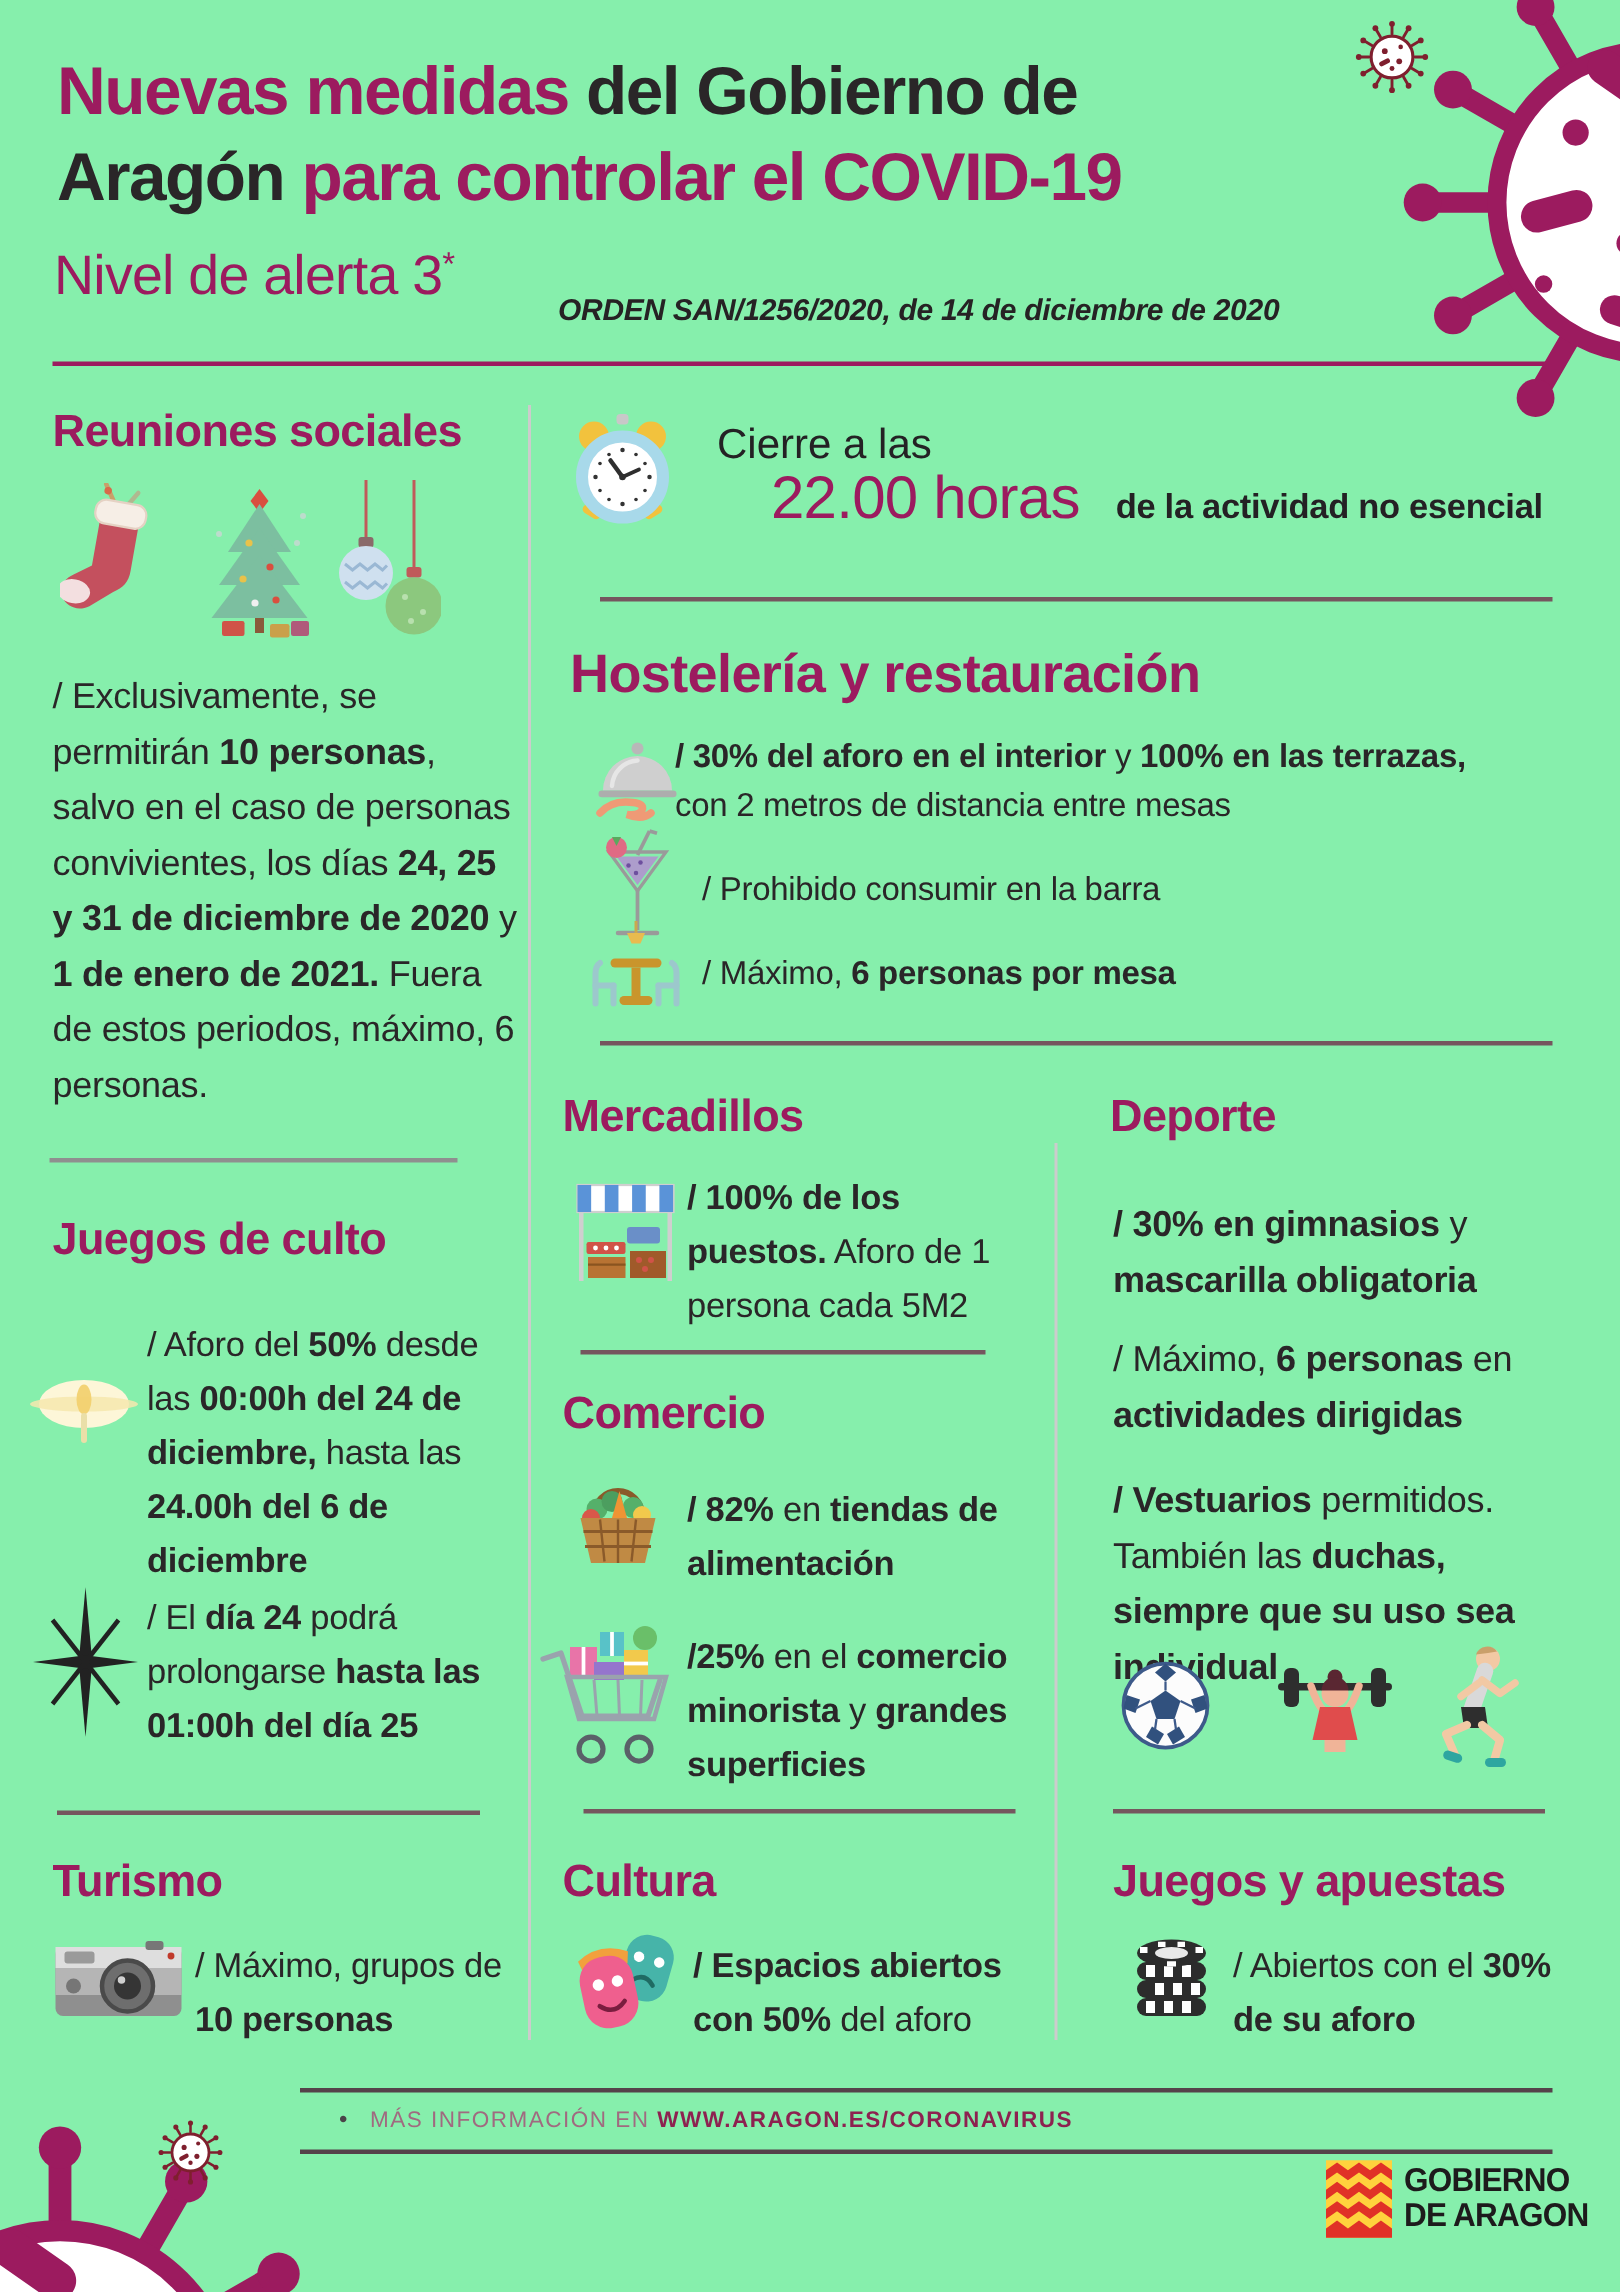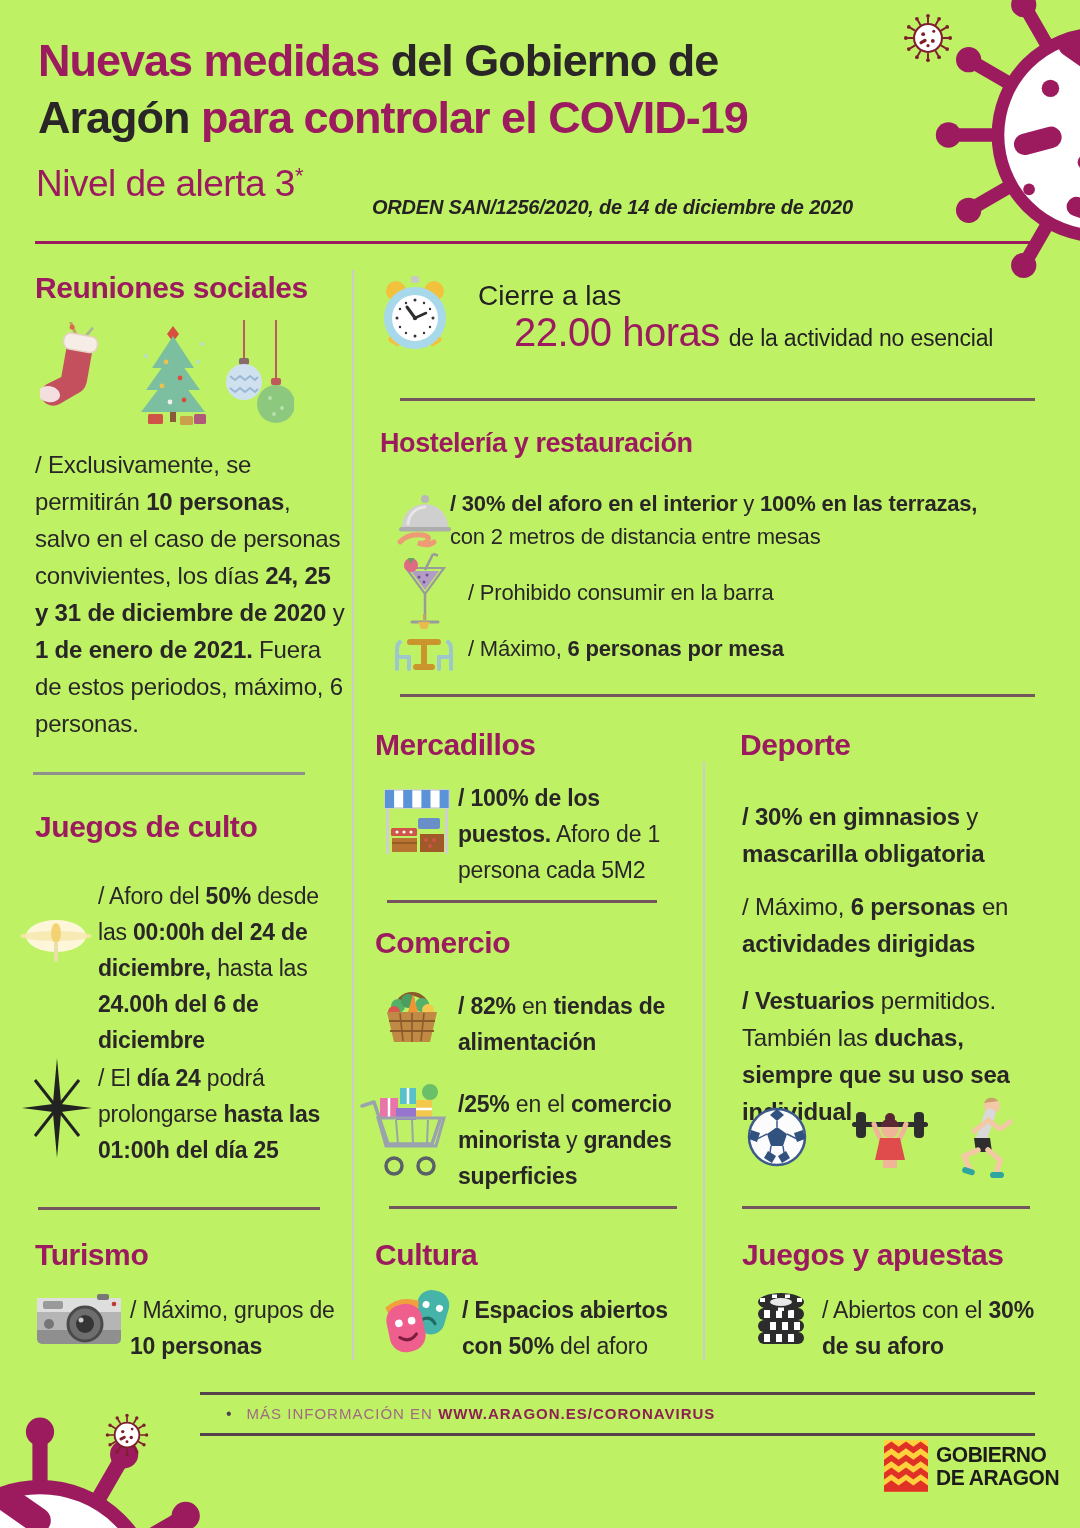--- a/index.html
+++ b/index.html
@@ -4,46 +4,46 @@
 <style>
   :root{
     --accent:#9c1b5f;
     --ink:#2a2628;
     --rule-soft:#75565e;
     --rule-gray:#8f8f8f;
     --vline:#cccccc;
     --footer-rule:#55424a;
   }
   html,body{margin:0;padding:0;background:#fff;}
-  .page{position:relative;width:1080px;height:1528px;background:#bef264;overflow:hidden;
+  .page{position:relative;width:1080px;height:1528px;background:#86efac;overflow:hidden;
         font-family:"Liberation Sans",sans-serif;color:var(--ink);}
   .abs{position:absolute;}
   b{font-weight:700;margin-top:48px;}
   
   .title{font-size:45px;line-height:57px;font-weight:700;letter-spacing:-1px;color:var(--ink);}
   .title .acc{color:var(--accent);}
   .title .plain{font-weight:600;}
   .alert{font-size:37px;font-weight:400;color:var(--accent);letter-spacing:-0.5px;}
   .alert sup{font-size:22px;}
   .order{font-size:20px;font-style:italic;font-weight:700;letter-spacing:-0.2px;color:#262224;}
   .hrule{background:var(--accent);height:3px;}
   
   .h-sec{font-size:30px;font-weight:700;color:var(--accent);letter-spacing:-0.4px;}
-  .h-sec.big{font-size:27px;}
+  .h-sec.big{font-size:36px;}
   
   .txt{font-size:24px;line-height:37px;letter-spacing:-0.2px;color:var(--ink);}
   .txt-n{font-size:23px;line-height:36px;letter-spacing:-0.2px;color:var(--ink);}
   .txt-h{font-size:22px;line-height:33px;letter-spacing:-0.2px;color:var(--ink);}
   .rule{height:2.5px;background:var(--rule-soft);}
   .rule.gray{background:var(--rule-gray);height:3px;}
   .vline{width:2px;background:var(--vline);}
   
   .closure-label{font-size:28px;font-weight:400;color:#242124;}
   .closure-time{font-size:40px;font-weight:400;color:var(--accent);letter-spacing:-0.5px;margin-left:36px;}
-  .closure-suffix{font-size:23px;font-weight:400;color:#242124;margin-left:9px;letter-spacing:-0.2px;}
+  .closure-suffix{font-size:23px;font-weight:700;color:#242124;margin-left:24px;letter-spacing:-0.2px;}
   
   .finfo{font-size:15px;letter-spacing:1px;color:#a06a80;font-weight:400;white-space:nowrap;}
   .finfo .dot{color:#4a4448;margin-right:14px;font-size:16px;}
   .finfo b{color:#8d2150;font-weight:700;}
   .frule{height:2.5px;background:var(--footer-rule);}
   .logo{display:flex;align-items:center;gap:8px;}
   .logo-text{font-size:21px;line-height:22px;font-weight:700;color:#1d1b1c;letter-spacing:-0.5px;transform:scaleY(1.05);}
   .virus{color:var(--accent);}
   .virus-sm{color:#7f1f2e;}
   p{margin:0;}

